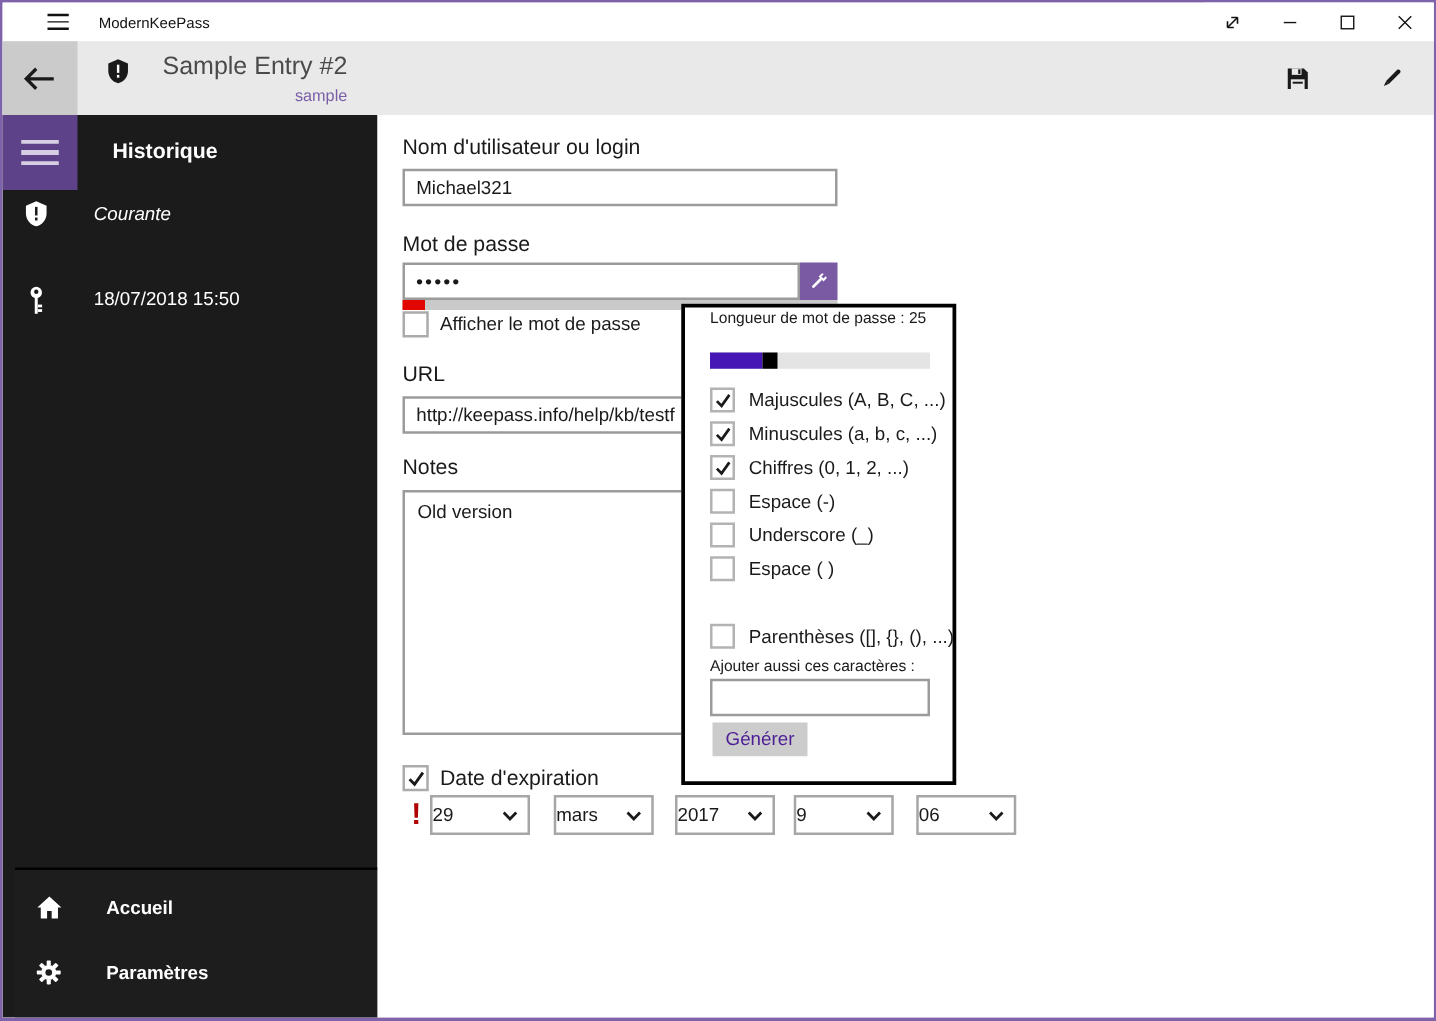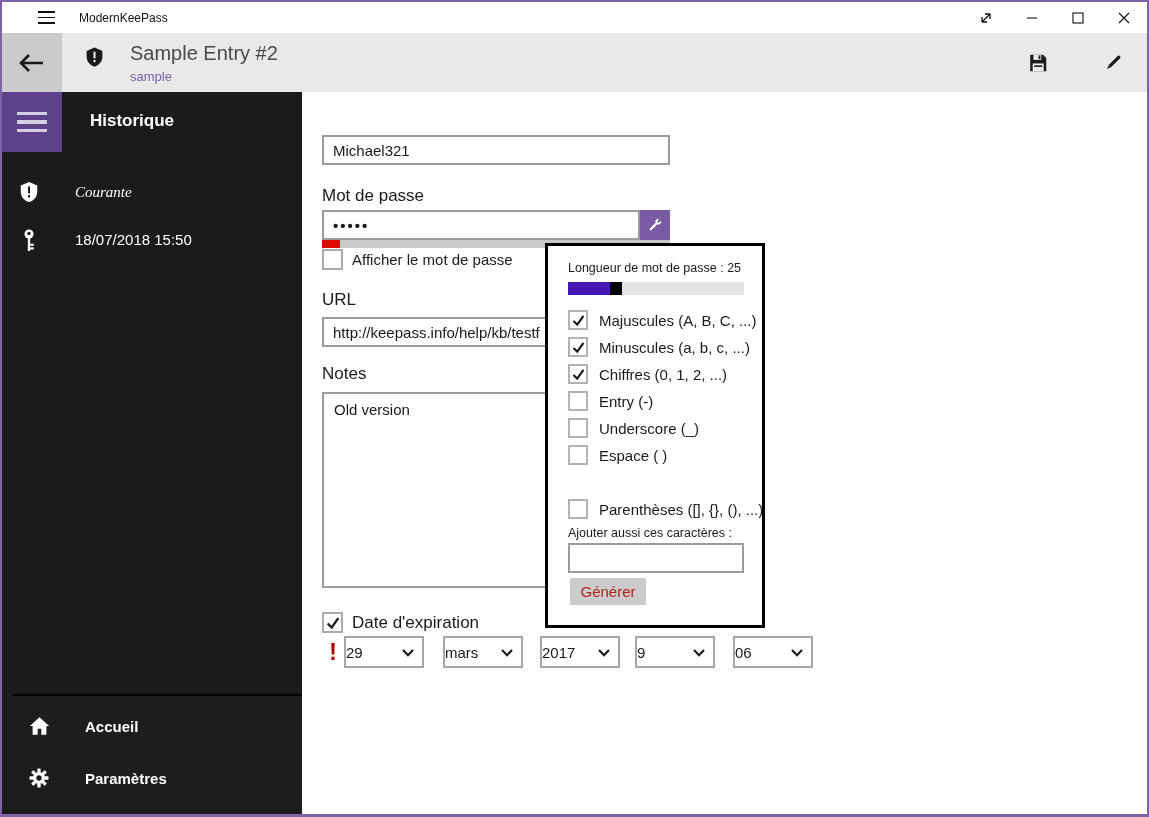--- a/index.html
+++ b/index.html
@@ -18,21 +18,21 @@
   .tb-btn { width:46px; height:31px; display:flex; align-items:center; justify-content:center; background:#fff; }
   .tb-btn svg { display:block; }
 
   
   .appheader { position:absolute; top:31px; left:0; right:0; height:59px; background:#e9e9e9; }
   .back-btn { position:absolute; left:0; top:0; width:60px; height:59px; background:#cbcbcb;
               display:flex; align-items:center; justify-content:center; }
   .hdr-shield { position:absolute; left:82px; top:13px; }
   .hdr-titles { position:absolute; left:128px; top:6px; }
   .hdr-title { font-size:20px; color:#4a4a4a; line-height:28px; }
-  .hdr-sub   { font-size:13px; color:#7a5fa8; line-height:16px; margin-top:2px; }
+  .hdr-sub   { font-size:13px; color:#7a5fa8; line-height:16px; margin-top:2px;text-align:right; }
   .hdr-icon-btn { position:absolute; top:18px; width:24px; height:24px; display:flex;
                   align-items:center; justify-content:center; }
 
   
   .sidebar { position:absolute; top:90px; left:0; width:300px; bottom:0; background:#1b1b1b; color:#fff; }
   .side-burger { position:absolute; left:0; top:0; width:60px; height:60px; background:#5e4289;
                  display:flex; flex-direction:column; align-items:center; justify-content:center; gap:5px; }
   .side-burger i { display:block; width:30px; height:3.5px; background:#d6cfe3; }
   .side-heading { position:absolute; left:88px; top:19px; font-size:17px; font-weight:bold; color:#fff; }
   .side-item { position:absolute; left:0; height:50px; right:0; display:flex; align-items:center; }
@@ -77,21 +77,21 @@
   .pp-slider { position:absolute; left:20px; top:36px; width:176px; height:13px; background:#e4e4e4; }
   .pp-slider .fill { position:absolute; left:0; top:0; height:13px; background:#4617b4; }
   .pp-slider .thumb { position:absolute; top:0; width:12px; height:13px; background:#000; }
   .opt { position:absolute; left:20px; display:flex; align-items:center; gap:11px; height:24px; }
   .opt .cb { width:20px; height:20px; border-color:#b3b3b3; }
   .opt .lbl { font-size:15px; color:#1a1a1a; white-space:nowrap; }
   .pp-input { position:absolute; left:20px; top:297px; width:176px; height:30px;
               border:2px solid #9b9b9b; font-size:15px; padding:0 8px; outline:none;
               font-family:"Liberation Sans", sans-serif; }
   .gen-btn { position:absolute; left:22px; top:332px; width:76px; height:27px; background:#cccccc;
-             border:none; font-size:15px; color:#b91c1c; font-family:"Liberation Sans", sans-serif; }
+             border:none; font-size:15px; color:#4c1d95; font-family:"Liberation Sans", sans-serif; }
 </style>
 </head>
 <body>
 
 <div class="window">
 
   <div class="titlebar">
     <div class="tb-burger">
         <i></i>
         <i></i>
@@ -164,21 +164,21 @@
   </div>
 
   <div class="sidebar">
     <div class="side-burger">
         <i></i>
         <i></i>
         <i></i>
       </div>
     <div class="side-heading">Historique</div>
 
-    <div class="side-item" style="top:75px;font-family:Liberation Serif, serif;">
+    <div class="side-item" style="top:54px;">
       <span class="icn">
         <svg width="22" height="22" viewBox="0 0 24 24">
             <path d="M12 1 L21 5 V11.5 C21 17.6 17 21.6 12 23 C7 21.6 3 17.6 3 11.5 V5 Z" fill="#fff"></path>
           <rect x="10.9" y="6" width="2.2" height="7.5" fill="#1b1b1b"></rect>
             <rect x="10.9" y="15.3" width="2.2" height="2.6" fill="#1b1b1b"></rect>
           </svg>
       </span>
       <span class="lbl italic">Courante</span>
     </div>
 
@@ -221,20 +221,21 @@
             <circle cx="12" cy="12" r="2.9" fill="#1d1d1d"></circle>
             </svg>
         </span>
         <span class="lbl">Paramètres</span>
       </div>
     </div>
   </div>
 
   <div class="main">
 
+    <div class="flabel" style="top:16px;">Nom d'utilisateur ou login</div>
     <input class="tinput" style="top: 43px;" value="Michael321">
 
     <div class="flabel" style="top:94px;">Mot de passe</div>
     <input class="tinput pw-input" style="top: 118px;" value="•••••">
     <button class="wrench-btn">
       <svg width="18" height="18" viewBox="0 0 24 24">
         <g transform="rotate(45 12 12)" fill="#fff">
           <rect x="10.5" y="8" width="3" height="13.5" rx="1.4"></rect>
           <path d="M8.3 8.5 V4.2 A1.2 1.2 0 0 1 9.5 3 H10.5 V6.5 H13.5 V3 H14.5 A1.2 1.2 0 0 1 15.7 4.2 V8.5 Z"></path>
           </g>
@@ -291,21 +292,21 @@
         </svg>
     </div>
     <div class="dselect" style="left:431px;">
       <span class="val">06</span>
       <svg width="14" height="11" viewBox="0 0 14 11">
           <path d="M2 3 L7 8.2 L12 3" stroke="#1a1a1a" stroke-width="2.2" fill="none"></path>
         </svg>
     </div>
 
     <div class="popup">
-      <div class="pp-small" style="top:15px;">Longueur de mot de passe : 25</div>
+      <div class="pp-small" style="top:1px;">Longueur de mot de passe : 25</div>
       <div class="pp-slider">
         <div class="fill" style="width:42px;"></div>
         <div class="thumb" style="left:42px;"></div>
       </div>
 
       <div class="opt" style="top:62px;">
         <span class="cb">
           <svg width="15" height="15" viewBox="0 0 18 18">
               <path d="M3 9.5 L7.5 14 L15 3.5" stroke="#1a1a1a" stroke-width="2.6" fill="none"></path>
             </svg>
@@ -323,21 +324,21 @@
       <div class="opt" style="top:116px;">
         <span class="cb">
           <svg width="15" height="15" viewBox="0 0 18 18">
               <path d="M3 9.5 L7.5 14 L15 3.5" stroke="#1a1a1a" stroke-width="2.6" fill="none"></path>
             </svg>
           </span>
         <span class="lbl">Chiffres (0, 1, 2, ...)</span>
       </div>
       <div class="opt" style="top:143px;">
         <span class="cb"></span>
-        <span class="lbl">Entry (-)</span>
+        <span class="lbl">Espace (-)</span>
       </div>
       <div class="opt" style="top:170px;">
         <span class="cb"></span>
         <span class="lbl">Underscore (_)</span>
       </div>
       <div class="opt" style="top:197px;text-align:center;">
         <span class="cb"></span>
         <span class="lbl">Espace ( )</span>
       </div>
       <div class="opt" style="top:251px;">

